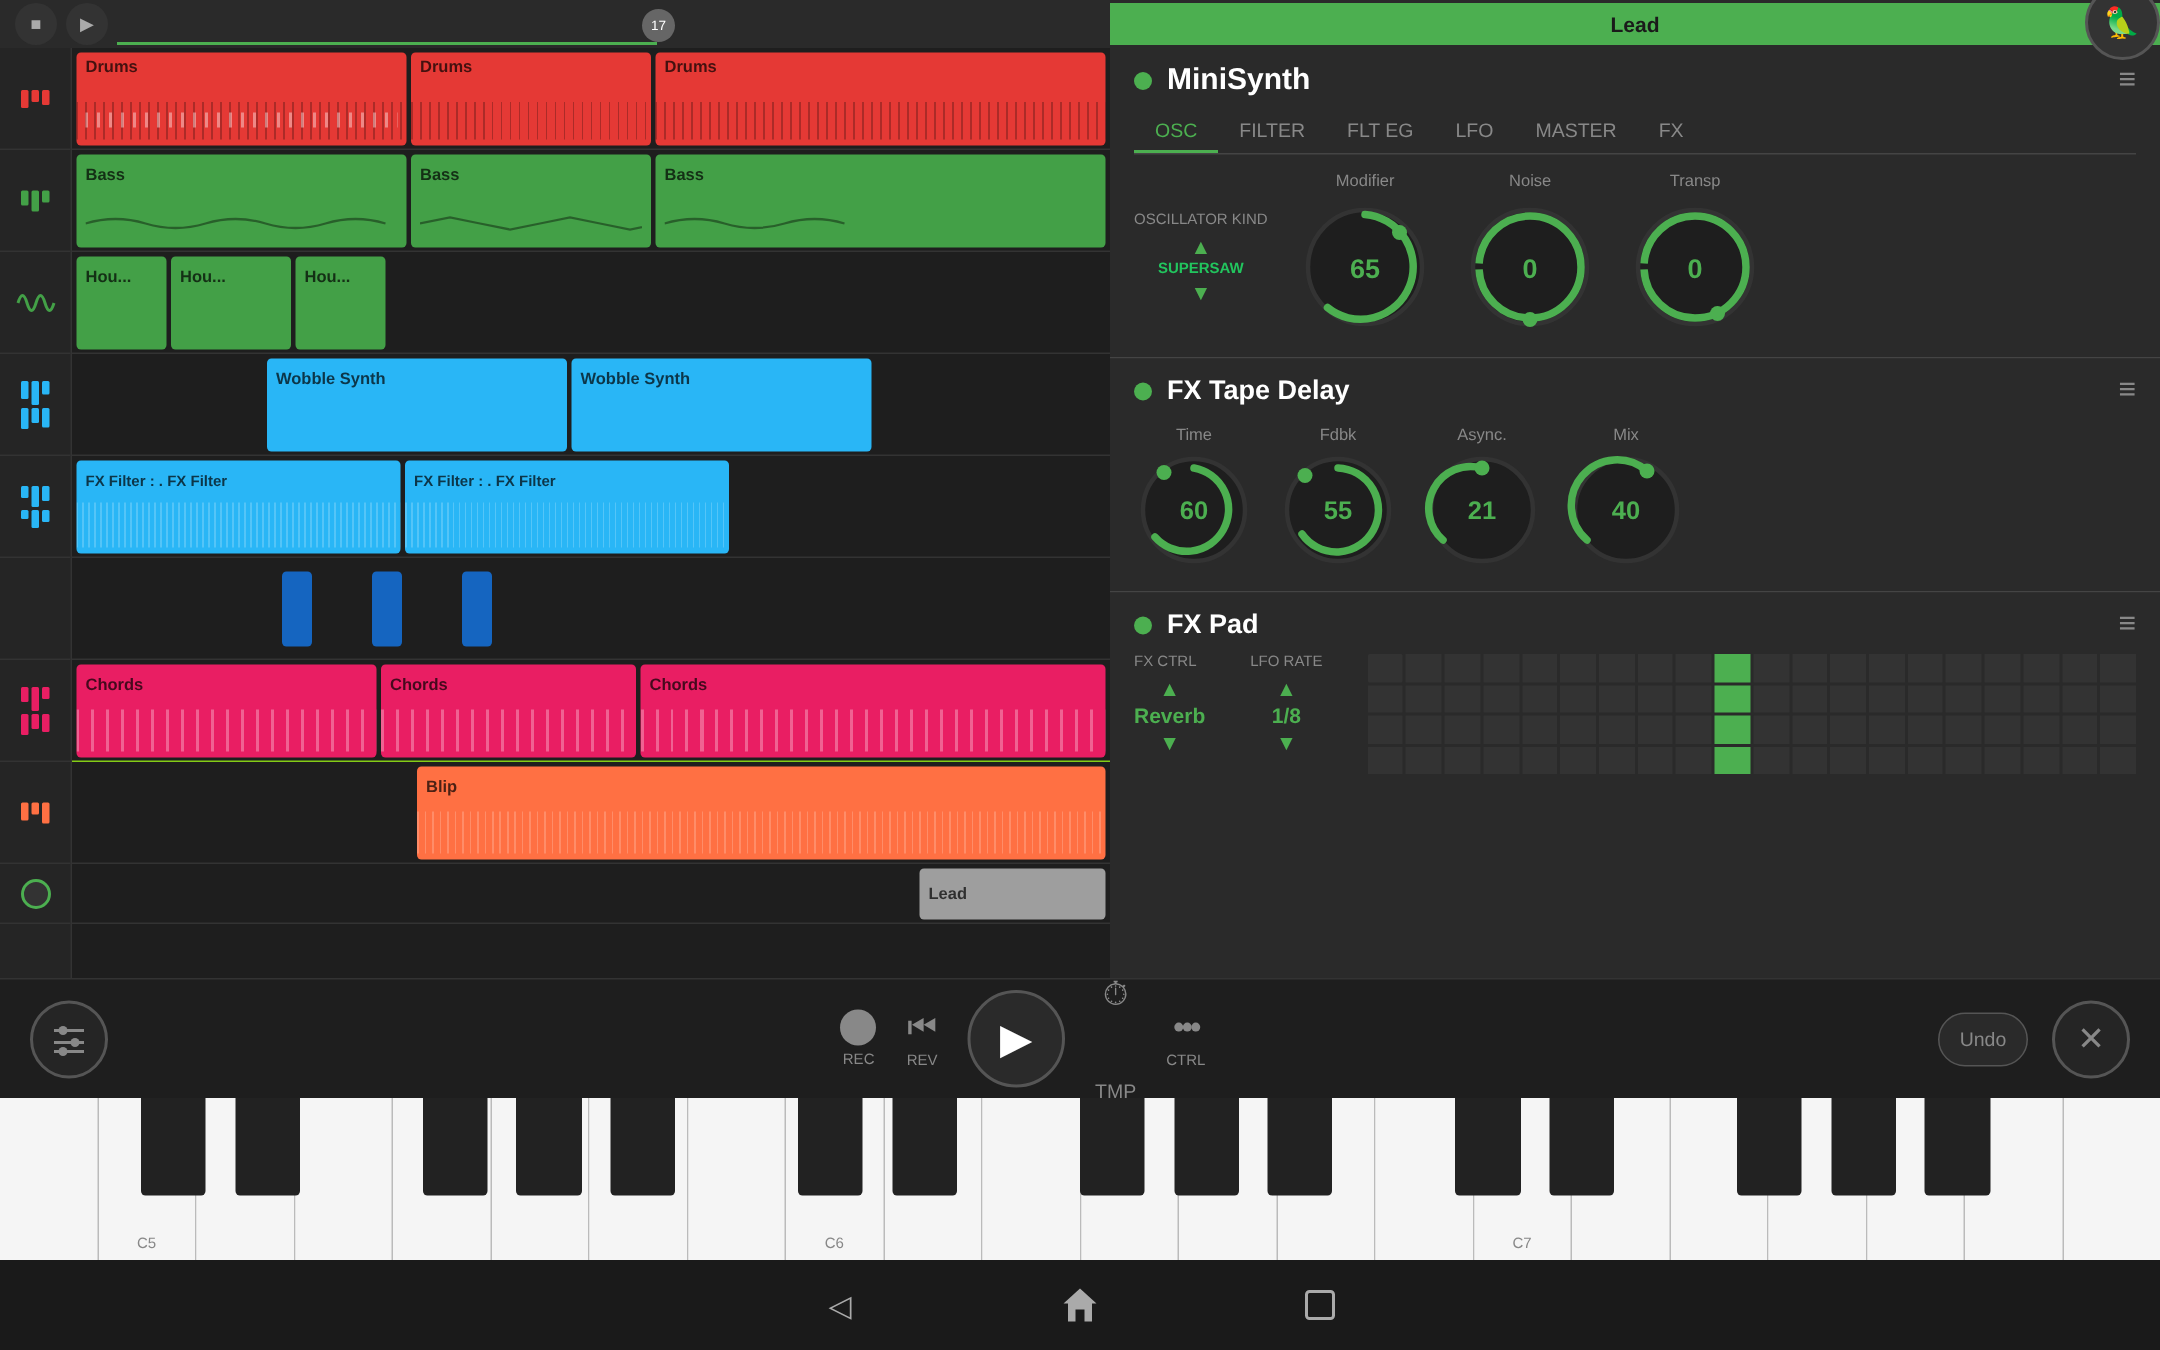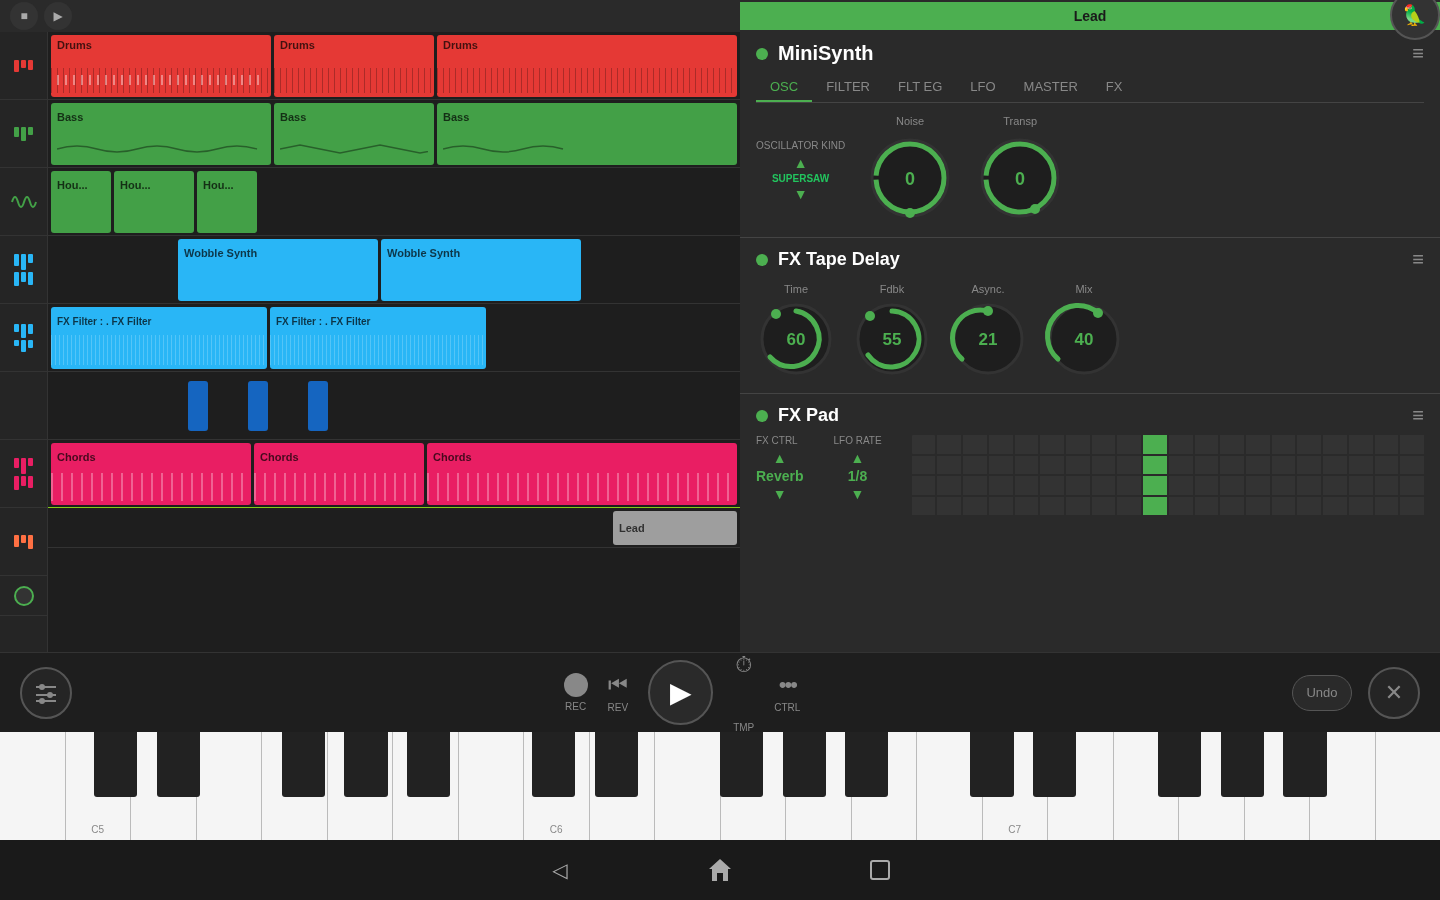--- a/index.html
+++ b/index.html
@@ -12,20 +12,26 @@
 <body>
 
 <div class="app-container">
 
   <div style="display:flex; height:32px; background:#2a2a2a; align-items:center; position:relative;">
 
     <div style="display:flex; align-items:center; gap:6px; padding:0 10px; width:740px;">
       <div style="width:28px;height:28px;border-radius:50%;background:#333;display:flex;align-items:center;justify-content:center;color:#aaa;font-size:12px;">■</div>
       <div style="width:28px;height:28px;border-radius:50%;background:#333;display:flex;align-items:center;justify-content:center;color:#aaa;font-size:12px;">▶</div>
 
+      <div style="flex:1;position:relative;height:28px;background:#2a2a2a;">
+
+        <div style="position:absolute;top:4px;left:350px;width:22px;height:22px;background:#666;border-radius:50%;display:flex;align-items:center;justify-content:center;color:#fff;font-size:9px;z-index:5;">17</div>
+
+        <div style="position:absolute;bottom:0;left:0;width:360px;height:2px;background:#4caf50;"></div>
+      </div>
     </div>
 
     <div style="flex:1;height:28px;background:#4caf50;display:flex;align-items:center;justify-content:center;">
       <span style="color:#1a1a1a;font-weight:bold;font-size:14px;">Lead</span>
     </div>
 
     <div style="width:50px;height:50px;border-radius:50%;background:#333;position:absolute;right:0;top:-10px;display:flex;align-items:center;justify-content:center;border:2px solid #555;">
       <span style="font-size:20px;">🦜</span>
     </div>
   </div>
@@ -199,20 +205,26 @@
             <div style="width:170px;height:62px;margin:3px 3px 3px 0;background:#e91e63;border-radius:3px;padding:4px 6px;overflow:hidden;position:relative;">
               <span style="color:rgba(0,0,0,0.7);font-size:11px;font-weight:bold;">Chords</span>
               <div style="position:absolute;bottom:4px;left:0;right:0;height:28px;background:repeating-linear-gradient(90deg,rgba(255,255,255,0.3) 0px,rgba(255,255,255,0.3) 2px,transparent 2px,transparent 10px);"></div>
             </div>
             <div style="flex:1;height:62px;margin:3px 3px 3px 0;background:#e91e63;border-radius:3px;padding:4px 6px;overflow:hidden;position:relative;">
               <span style="color:rgba(0,0,0,0.7);font-size:11px;font-weight:bold;">Chords</span>
               <div style="position:absolute;bottom:4px;left:0;right:0;height:28px;background:repeating-linear-gradient(90deg,rgba(255,255,255,0.3) 0px,rgba(255,255,255,0.3) 2px,transparent 2px,transparent 10px);"></div>
             </div>
           </div>
 
+          <div style="height:68px;display:flex;align-items:stretch;border-bottom:1px solid #333;background:#1e1e1e;">
+            <div style="width:220px;height:62px;margin:3px 3px 3px 230px;background:#ff7043;border-radius:3px;padding:4px 6px;overflow:hidden;position:relative;flex:1;">
+              <span style="color:rgba(0,0,0,0.7);font-size:11px;font-weight:bold;">Blip</span>
+              <div style="position:absolute;bottom:4px;left:0;right:0;height:28px;background:repeating-linear-gradient(90deg,rgba(255,255,255,0.2) 0px,rgba(255,255,255,0.2) 1px,transparent 1px,transparent 5px);"></div>
+            </div>
+          </div>
 
           <div style="height:40px;display:flex;align-items:stretch;border-bottom:1px solid #333;background:#1e1e1e;">
             <div style="width:140px;height:34px;margin:3px 3px 3px 565px;background:#9e9e9e;border-radius:3px;padding:3px 6px;overflow:hidden;position:relative;display:flex;align-items:center;">
               <span style="color:rgba(0,0,0,0.7);font-size:11px;font-weight:bold;">Lead</span>
 
             </div>
           </div>
 
         </div>
       </div>
@@ -243,20 +255,31 @@
 
           <div style="display:flex;flex-direction:column;gap:4px;">
             <span style="color:#888;font-size:10px;">OSCILLATOR KIND</span>
             <div style="display:flex;flex-direction:column;align-items:center;gap:2px;">
               <span style="color:#4caf50;font-size:14px;">▲</span>
               <span style="color:#22c55e;font-size:10px;font-weight:bold;">SUPERSAW</span>
               <span style="color:#4caf50;font-size:14px;">▼</span>
             </div>
           </div>
 
+          <div style="display:flex;flex-direction:column;align-items:center;gap:6px;">
+            <span style="color:#888;font-size:11px;">Modifier</span>
+            <div style="position:relative;">
+              <svg width="90" height="90" viewBox="0 0 90 90">
+                <circle cx="45" cy="45" r="38" fill="#1e1e1e" stroke="#333" stroke-width="3"></circle>
+                <path d="M45 45 m0 -35 A35 35 0 1 1 20 72" fill="none" stroke="#4caf50" stroke-width="5" stroke-linecap="round"></path>
+                <circle cx="68" cy="22" r="5" fill="#4caf50"></circle>
+                <text x="45" y="52" text-anchor="middle" fill="#4caf50" font-size="18" font-weight="bold">65</text>
+              </svg>
+            </div>
+          </div>
 
           <div style="display:flex;flex-direction:column;align-items:center;gap:6px;">
             <span style="color:#888;font-size:11px;">Noise</span>
             <div style="position:relative;">
               <svg width="90" height="90" viewBox="0 0 90 90">
                 <circle cx="45" cy="45" r="38" fill="#1e1e1e" stroke="#333" stroke-width="3"></circle>
                 <circle cx="45" cy="80" r="5" fill="#4caf50"></circle>
                 <circle cx="45" cy="45" r="34" fill="none" stroke="#4caf50" stroke-width="5" stroke-dasharray="210 4" stroke-dashoffset="105"></circle>
                 <text x="45" y="52" text-anchor="middle" fill="#4caf50" font-size="18" font-weight="bold">0</text>
               </svg>
@@ -471,21 +494,21 @@
 
       <div style="display:flex;flex-direction:column;align-items:center;gap:4px;cursor:pointer;">
         <span style="color:#888;font-size:22px;">⏮</span>
         <span style="color:#888;font-size:10px;">REV</span>
       </div>
 
       <div style="width:65px;height:65px;border-radius:50%;background:#2a2a2a;border:2px solid #555;display:flex;align-items:center;justify-content:center;color:#fff;font-size:28px;cursor:pointer;">▶</div>
 
       <div style="display:flex;flex-direction:column;align-items:center;gap:4px;cursor:pointer;">
         <span style="color:#888;font-size:22px;">⏱</span>
-        <span style="color:#888;font-size:10px;margin-top:40px;">TMP</span>
+        <span style="color:#888;font-size:13px;margin-top:40px;">TMP</span>
       </div>
 
       <div style="display:flex;flex-direction:column;align-items:center;gap:4px;cursor:pointer;">
         <span style="color:#888;font-size:22px;letter-spacing:-2px;">•••</span>
         <span style="color:#888;font-size:10px;">CTRL</span>
       </div>
     </div>
 
     <div style="display:flex;align-items:center;gap:16px;justify-content:space-between;">
       <div style="width:60px;height:36px;border-radius:20px;background:#2a2a2a;border:1px solid #555;display:flex;align-items:center;justify-content:center;cursor:pointer;">

